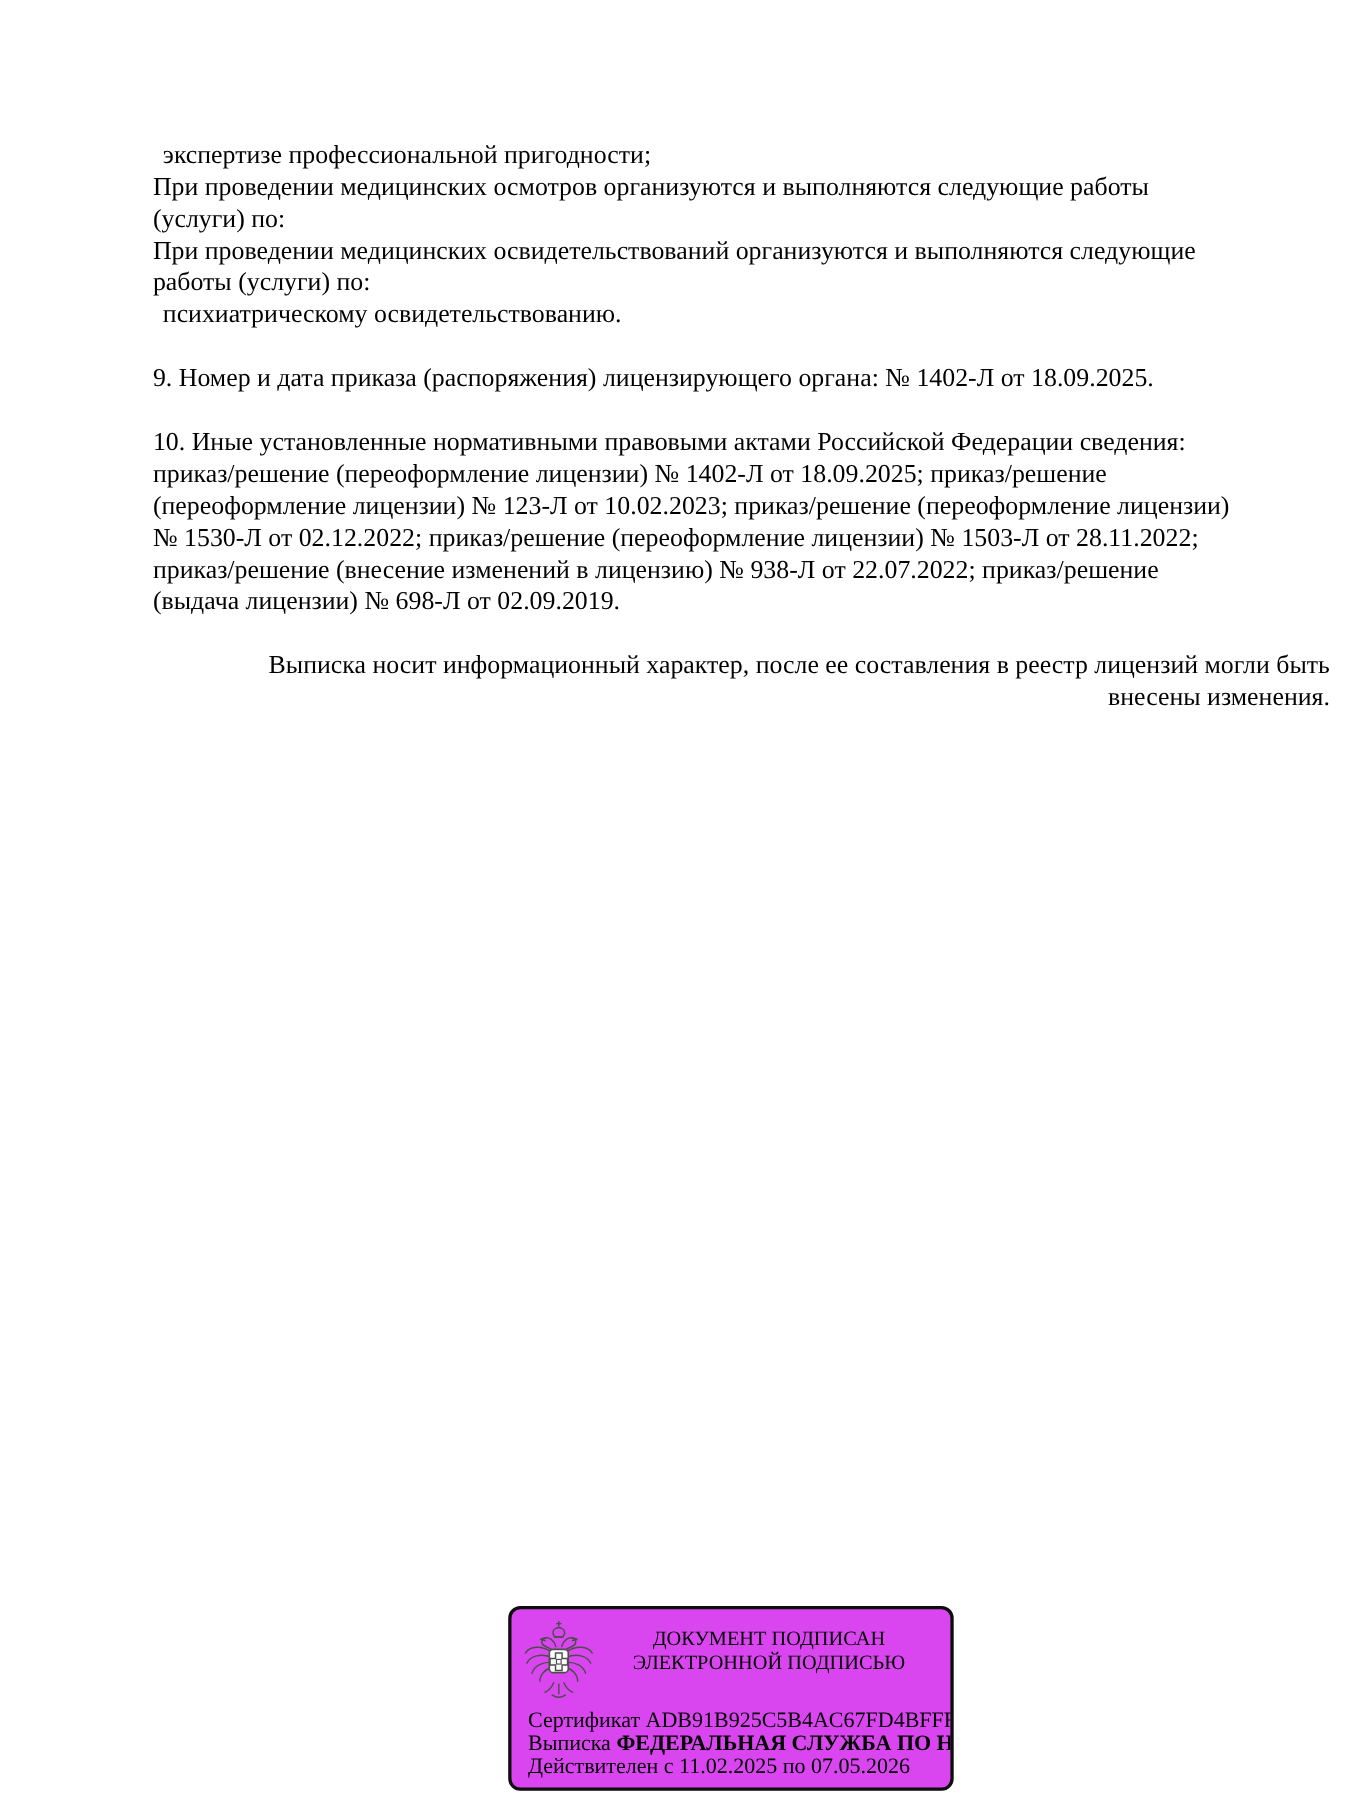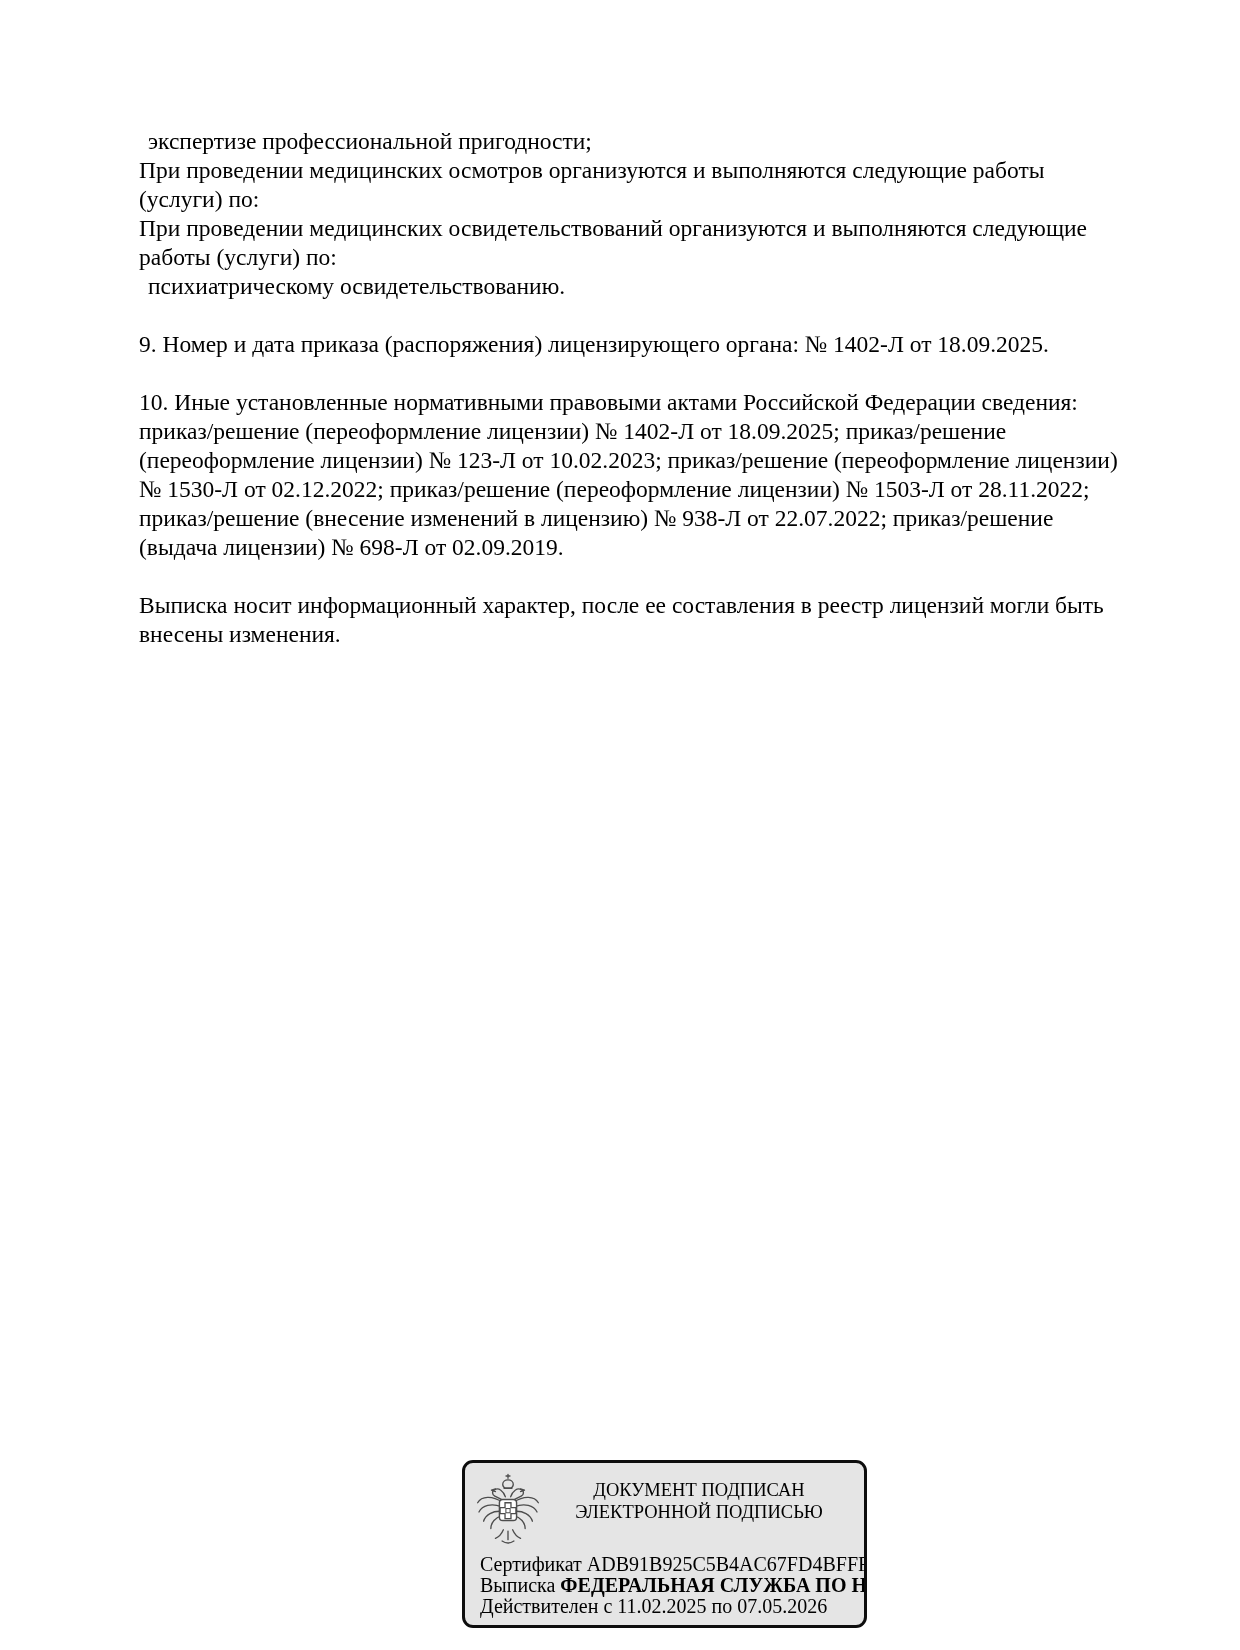--- a/index.html
+++ b/index.html
@@ -15,33 +15,33 @@
   .doc-text {
     position: absolute;
     left: 139px;
     top: 103px;
     width: 1070px;
     font-size: 23.5px;
     line-height: 29px;
     margin-top: 24px;
   }
   .para { margin-bottom: 29px; }
-  .para:last-child { margin-bottom: 0; }
+  .para:last-child { margin-bottom: 0; text-align: right; }
   .line { white-space: nowrap; height: 29px; }
   .line.indent { padding-left: 9px; }
 
   .stamp {
     position: absolute;
     left: 462px;
     top: 1460px;
     width: 405px;
     height: 168px;
     border: 3px solid #0d0d0d;
     border-radius: 11px;
-    background: #e5e5e5;
+    background: #d946ef;
     overflow: hidden;
   }
   .emblem {
     position: absolute;
     left: 10px;
     top: 9px;
     width: 66px;
     height: 76px;
   }
   .emblem svg { width: 100%; height: 100%; }

